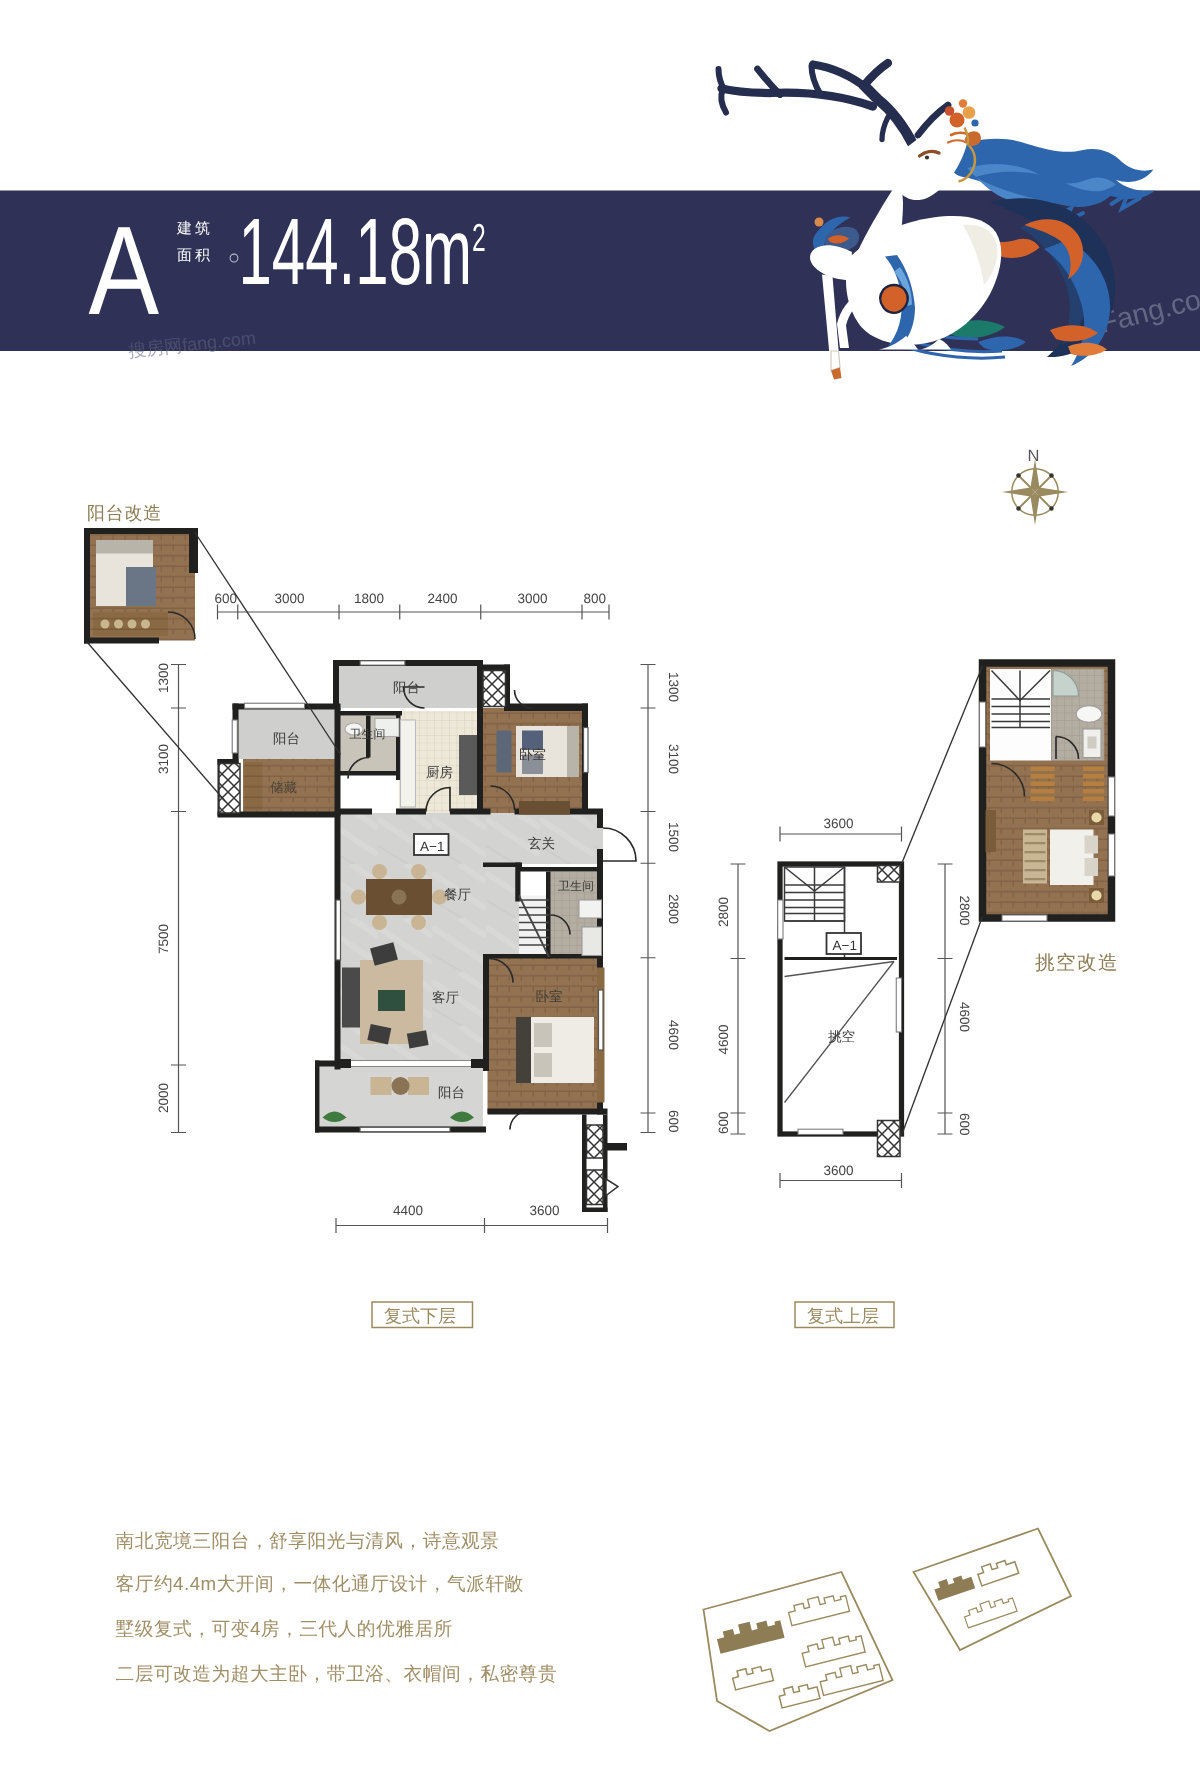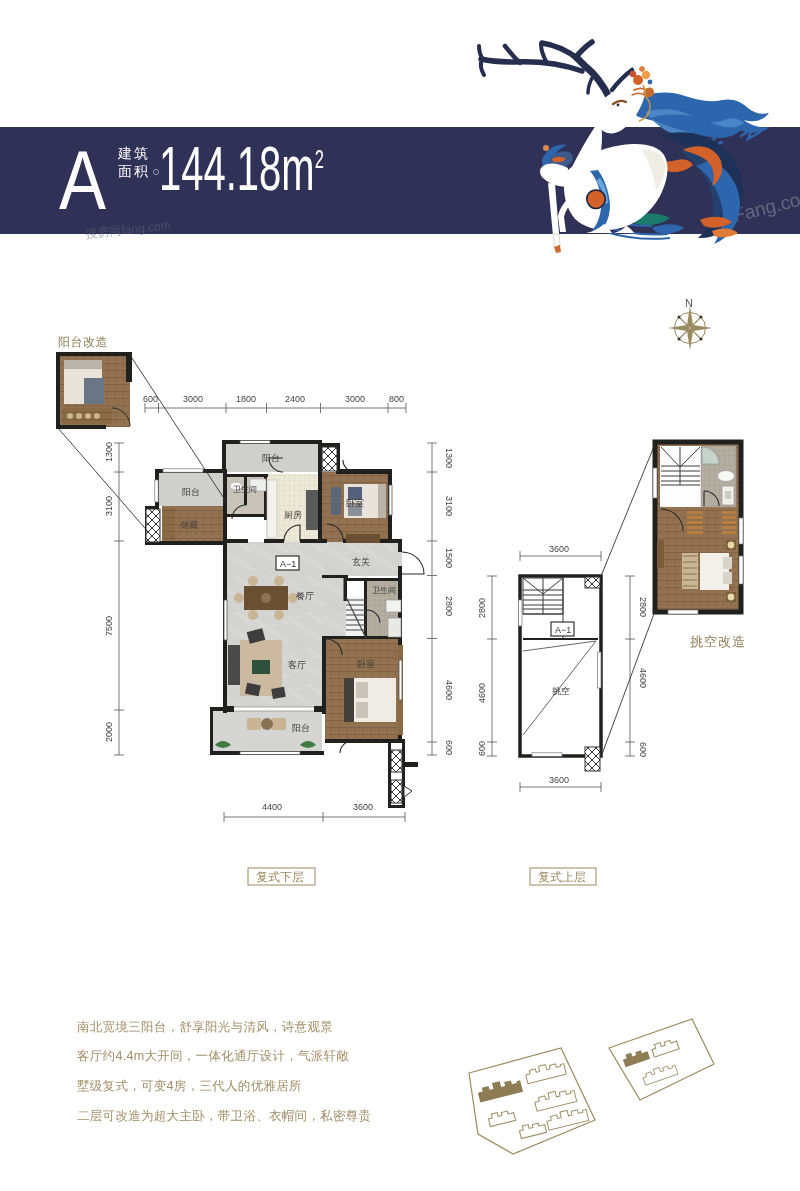--- a/index.html
+++ b/index.html
@@ -8,21 +8,21 @@
 .abs{position:absolute;}
 </style>
 </head>
 <body>
 <div id="page">
 
 <div class="abs" style="left:0;top:127px;width:800px;height:107px;background:#2f3256;"></div>
 
 <div class="abs" style="left:59px;top:137px;width:60px;height:80px;color:#ffffff;font-size:84px;line-height:86px;font-weight:400;transform:scaleX(0.84);transform-origin:0 0;">A</div>
 
-<div class="abs" style="left:118px;top:144px;width:44px;color:#ffffff;font-size:14px;line-height:18px;letter-spacing:2px;">建筑<br>面积</div>
+<div class="abs" style="left:118px;top:144px;width:44px;color:#ffffff;font-size:10px;line-height:18px;letter-spacing:2px;">建筑<br>面积</div>
 
 <div class="abs" style="left:159px;top:132px;color:#ffffff;font-size:63px;font-weight:400;transform:scaleX(0.635);transform-origin:0 0;white-space:nowrap;">144.18m<span style="font-size:26px;vertical-align:22px;">2</span></div>
 
 <svg class="abs" style="left:150px;top:166px;" width="14" height="14">
       <circle cx="6" cy="6" r="2.6" fill="none" stroke="#b8bccb" stroke-width="0.7"></circle>
     </svg>
 
 
 <svg class="abs" style="left:0;top:0;" width="800" height="262" viewBox="0 0 800 262">
 

